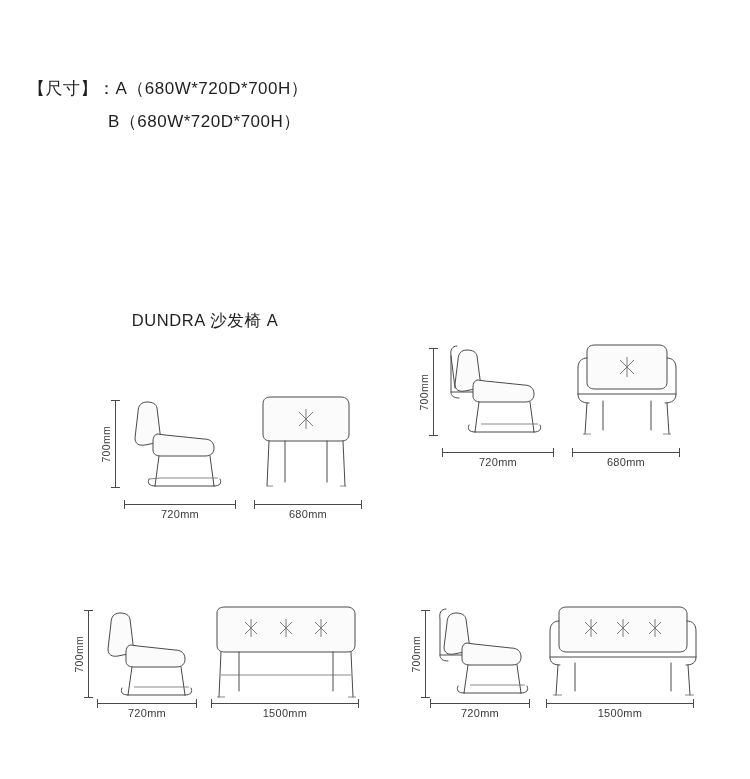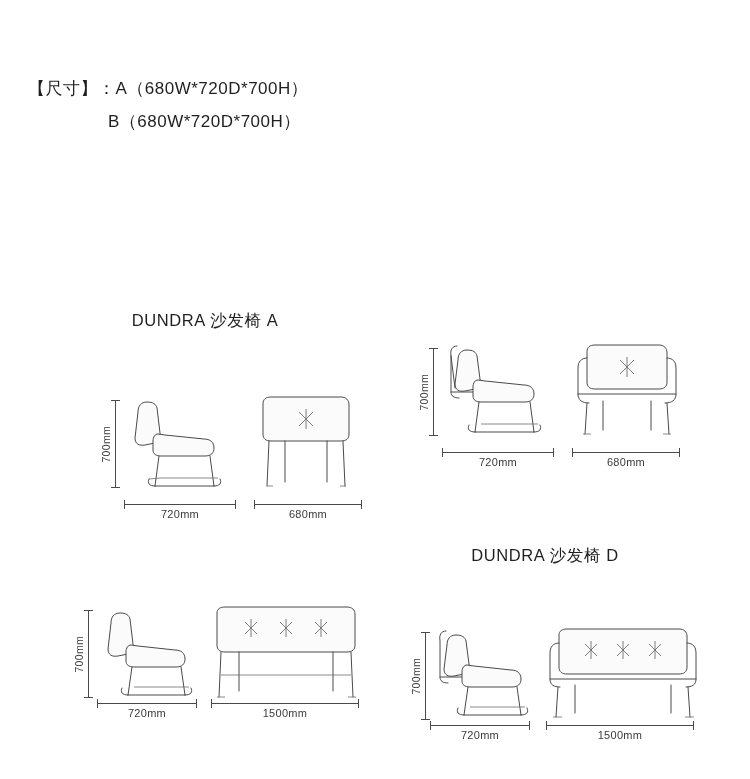--- a/index.html
+++ b/index.html
@@ -283,21 +283,20 @@
     </div>
 
     <div class="w-dim" style="left:196px; top:158px; width:148px;">
       <div class="line"></div>
       <div class="w-label">1500mm</div>
     </div>
   </div>
 </div>
 
 <div class="panel" style="left:360px; top:545px; width:370px;">
-  <div class="panel-title">DUNDRA  沙发椅 D</div>
 
   <div class="panel-figure" style="height:180px;">
 
     <div class="h-bracket" style="left:50px; top:65px; height:88px;">
       <span class="h-label">700mm</span>
       <div class="bar" style="height:88px;"></div>
     </div>
 
     <div class="drawing" style="left:72px; top:56px;">
       <svg width="105" height="100" viewBox="0 0 105 100" aria-hidden="true">

